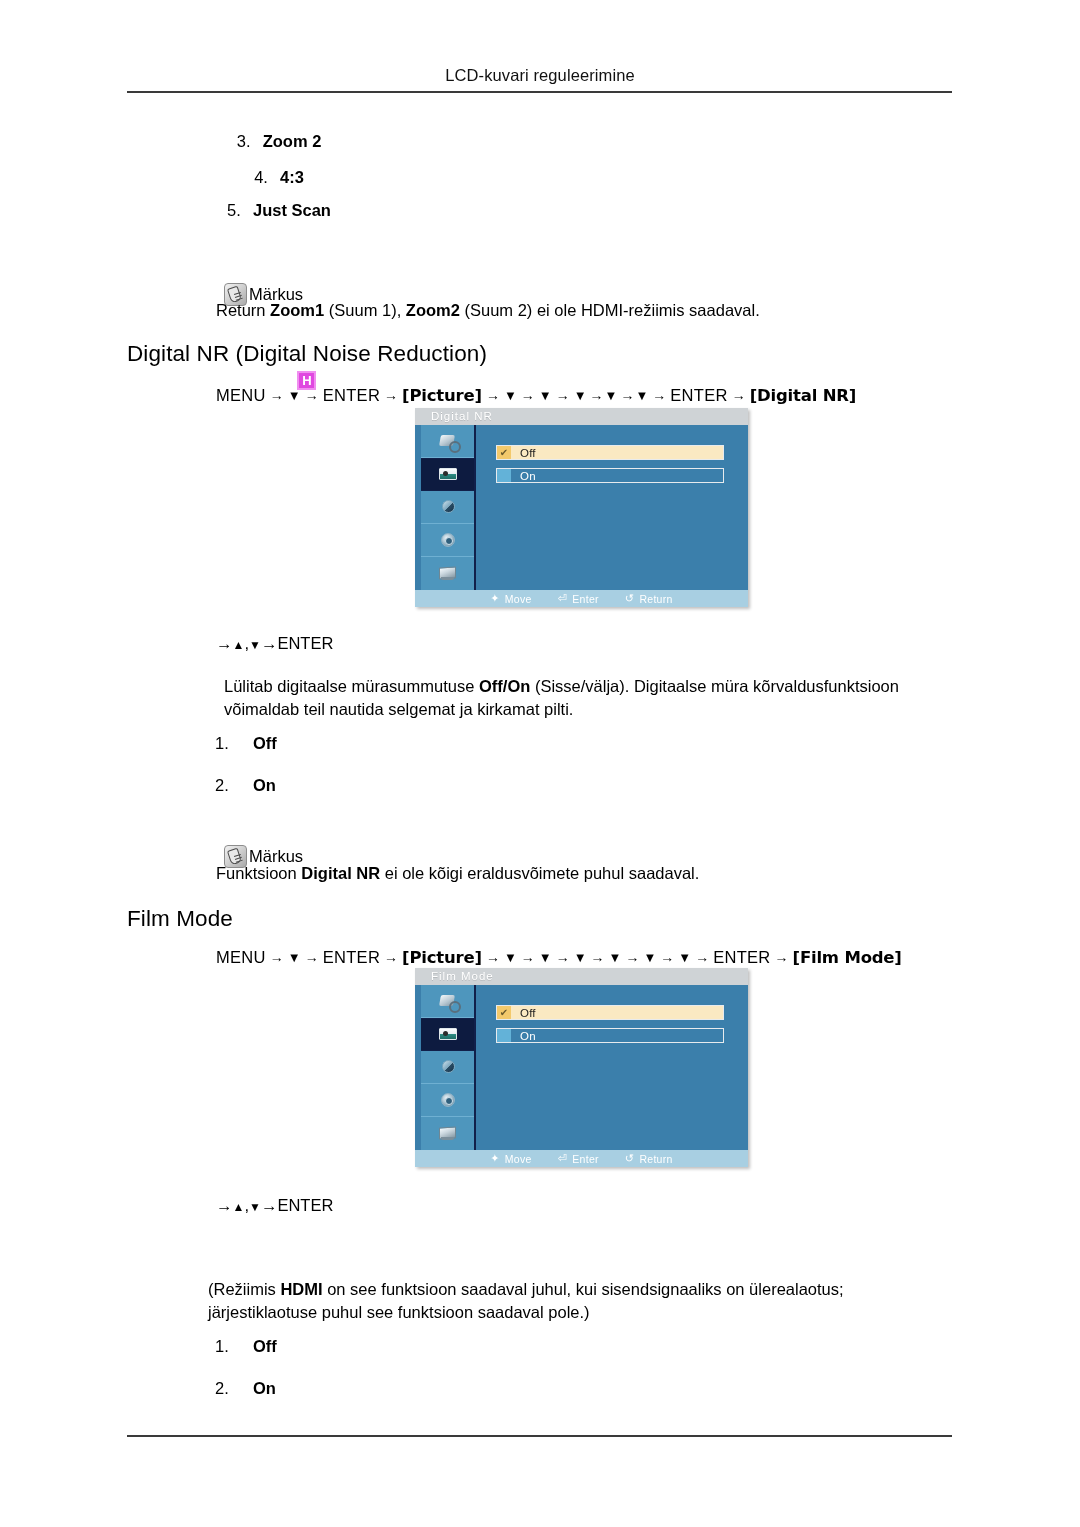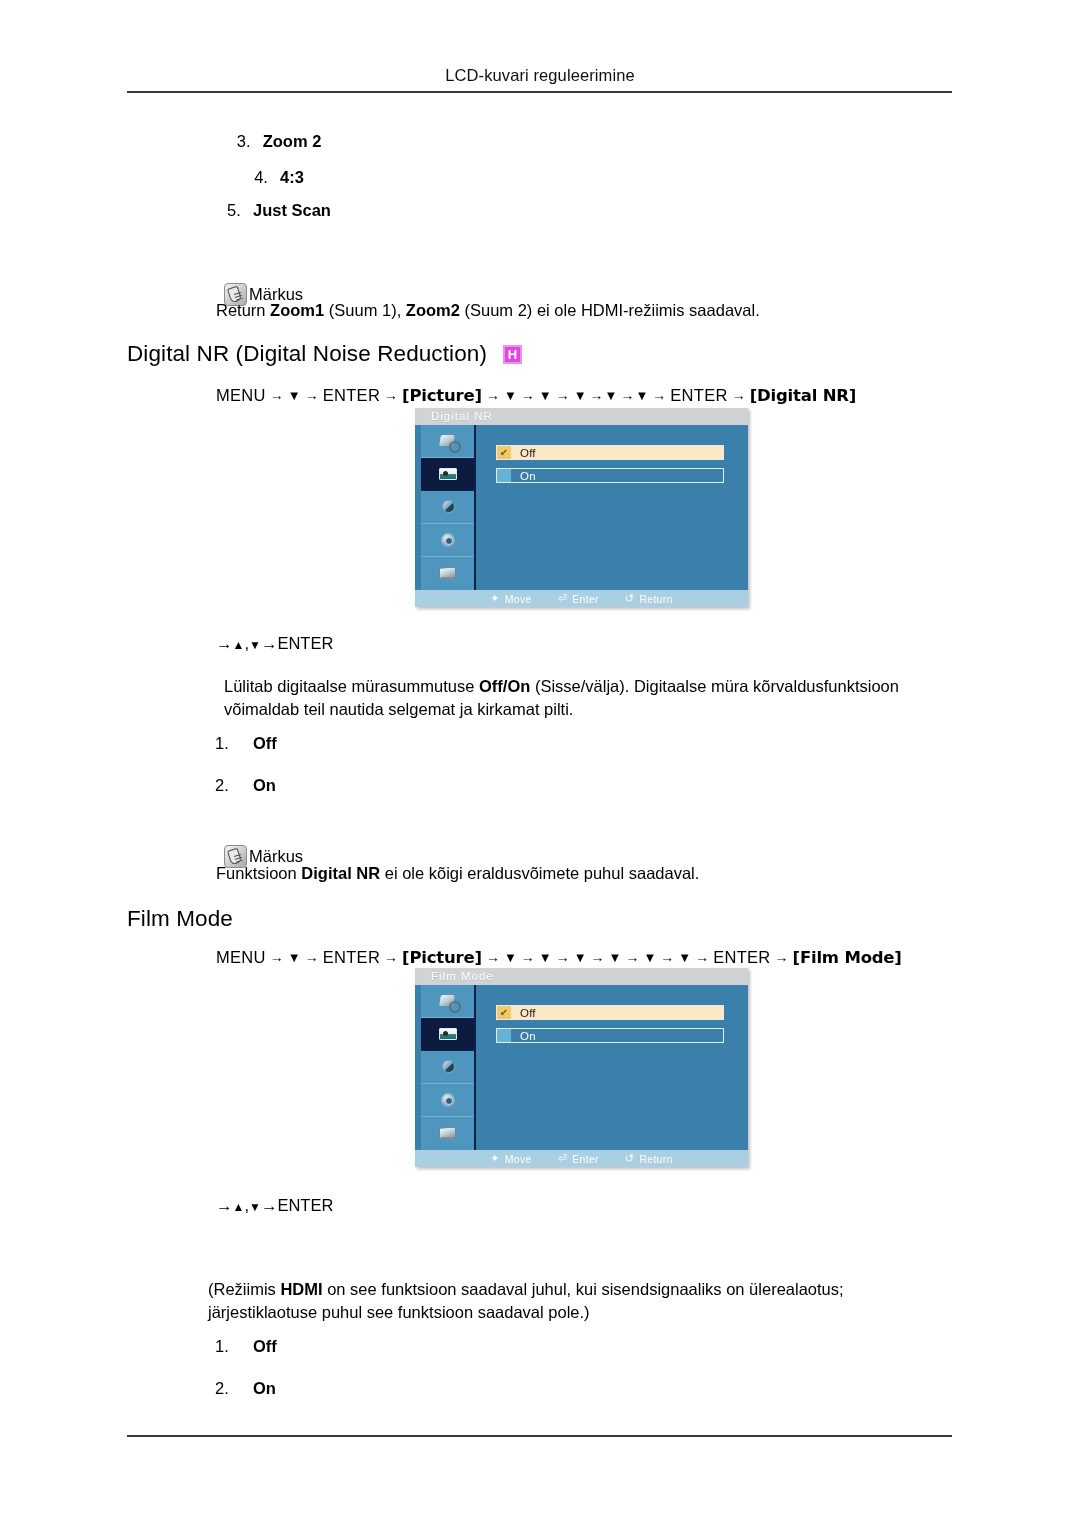--- a/index.html
+++ b/index.html
@@ -116,22 +116,23 @@
   }
   .para b { font-weight: 700; }
 
   
   .sect-head {
     font-size: 22.5px;
     font-weight: 400;
     letter-spacing: 0.1px;
     display: flex;
     align-items: center;
-    gap: 16px;
+    gap: 4px;
     white-space: nowrap;
+    flex-direction: column;
   }
   .badge-h {
     display: inline-flex;
     align-items: center;
     justify-content: center;
     width: 19px;
     height: 19px;
     background: #e048e0;
     border: 2px solid #f08ef0;
     color: #ffffff;

